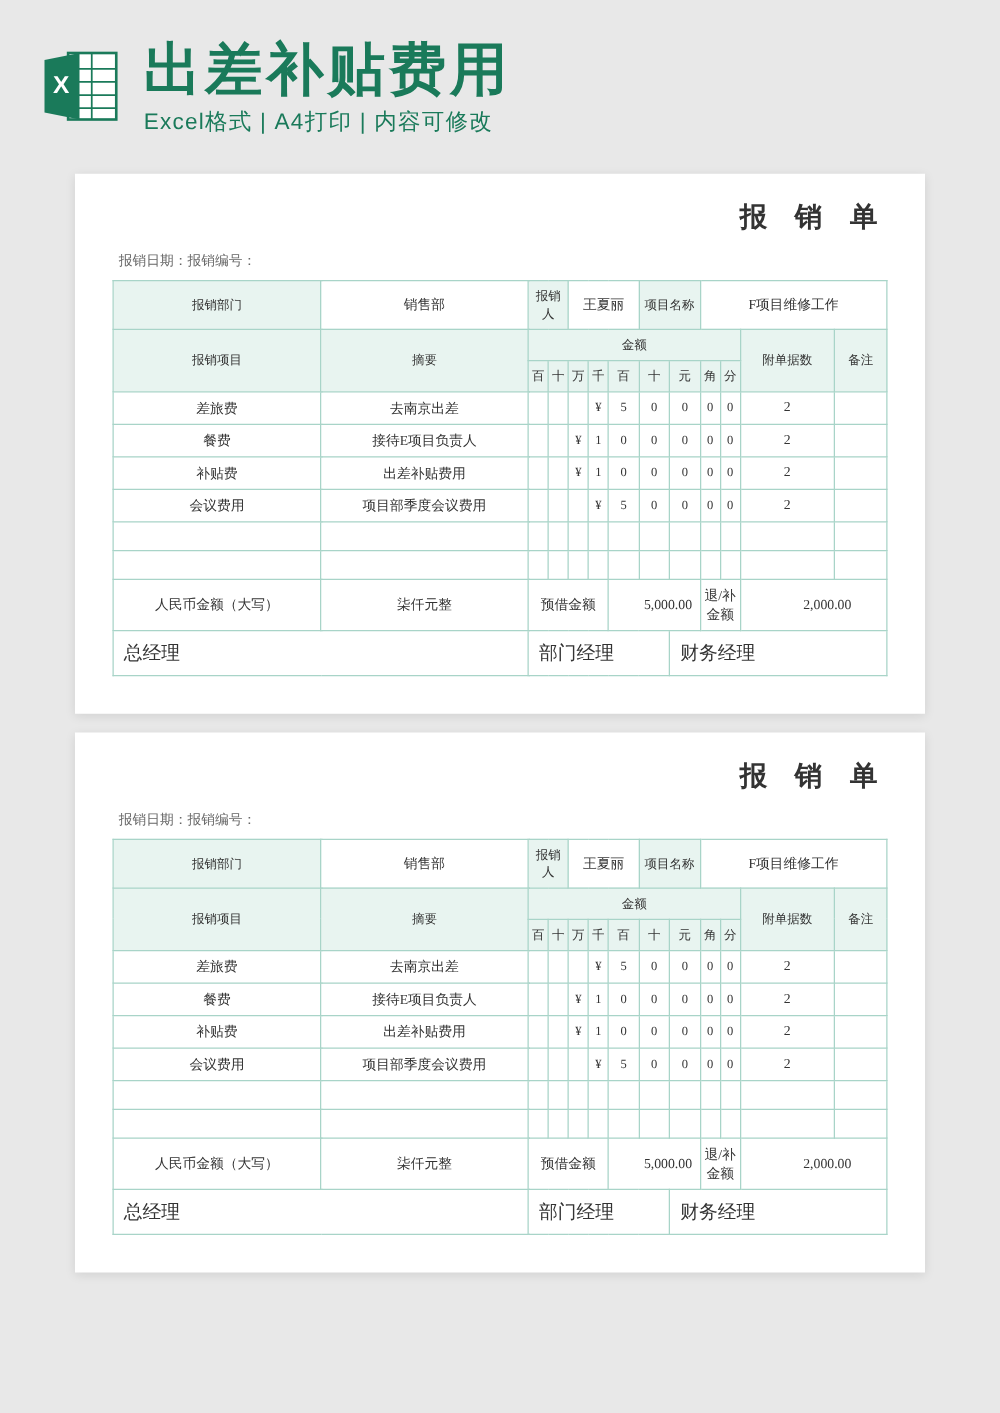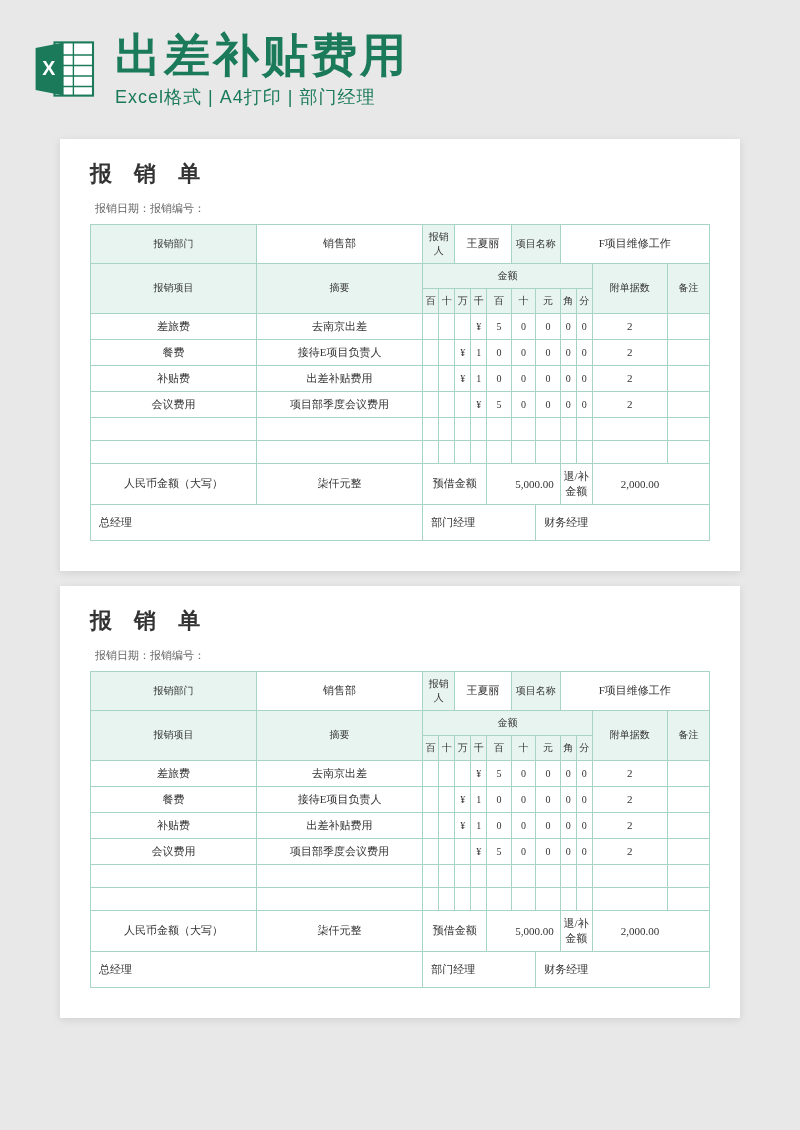--- a/index.html
+++ b/index.html
@@ -36,21 +36,21 @@
       margin-top: 4px;
       letter-spacing: 1px;
     }
     .paper {
       background: white;
       margin: 15px 60px;
       padding: 20px 30px 30px 30px;
       box-shadow: 0 2px 8px rgba(0,0,0,0.1);
     }
     .form-title {
-      text-align: left;
+      text-align: right;
       font-size: 22px;
       font-weight: bold;
       color: #333;
       letter-spacing: 8px;
       margin-bottom: 12px;
     }
     .meta-row {
       display: flex;
       font-size: 11px;
       color: #666;
@@ -78,45 +78,45 @@
       width: 16px;
       font-size: 10px;
     }
     .summary-row td {
       height: 28px;
     }
     .sign-row td {
       height: 36px;
       text-align: left;
       padding-left: 8px;
-      font-size: 11px;
+      font-size: 15px;
     }
     .amt-right {
-      text-align: left;
+      text-align: center;
       padding-right: 6px;
       padding-left: 28px;
     }
   </style>
 </head>
 <body>
 
 <div class="header">
   <svg class="excel-icon" viewBox="0 0 100 100">
     <rect x="35" y="12" width="55" height="76" fill="white" stroke="#1a7a5a" stroke-width="3"></rect>
     <line x1="35" y1="30" x2="90" y2="30" stroke="#1a7a5a" stroke-width="2"></line>
     <line x1="35" y1="45" x2="90" y2="45" stroke="#1a7a5a" stroke-width="2"></line>
     <line x1="35" y1="60" x2="90" y2="60" stroke="#1a7a5a" stroke-width="2"></line>
     <line x1="35" y1="75" x2="90" y2="75" stroke="#1a7a5a" stroke-width="2"></line>
     <line x1="62" y1="12" x2="62" y2="88" stroke="#1a7a5a" stroke-width="2"></line>
     <path d="M 8 20 L 48 12 L 48 88 L 8 80 Z" fill="#1a7a5a"></path>
     <text x="27" y="58" font-size="28" font-weight="bold" fill="white" text-anchor="middle" font-family="Arial">X</text>
   </svg>
   <div class="header-text">
     <div class="title-main">出差补贴费用</div>
-    <div class="title-sub">Excel格式 | A4打印 | 部门经理</div>
+    <div class="title-sub">Excel格式 | A4打印 | 内容可修改</div>
   </div>
 </div>
 
 <div id="forms-container">
   <div class="paper">
     <div class="form-title">报 销 单</div>
     <div class="meta-row">
       <span>报销日期：</span>
       <span>报销编号：</span>
     </div>

